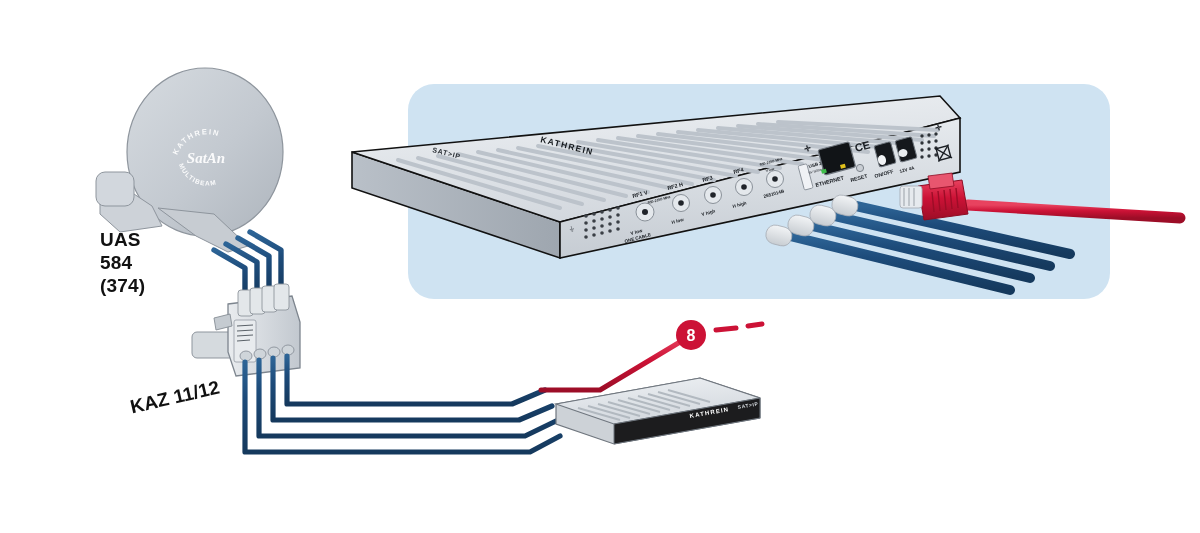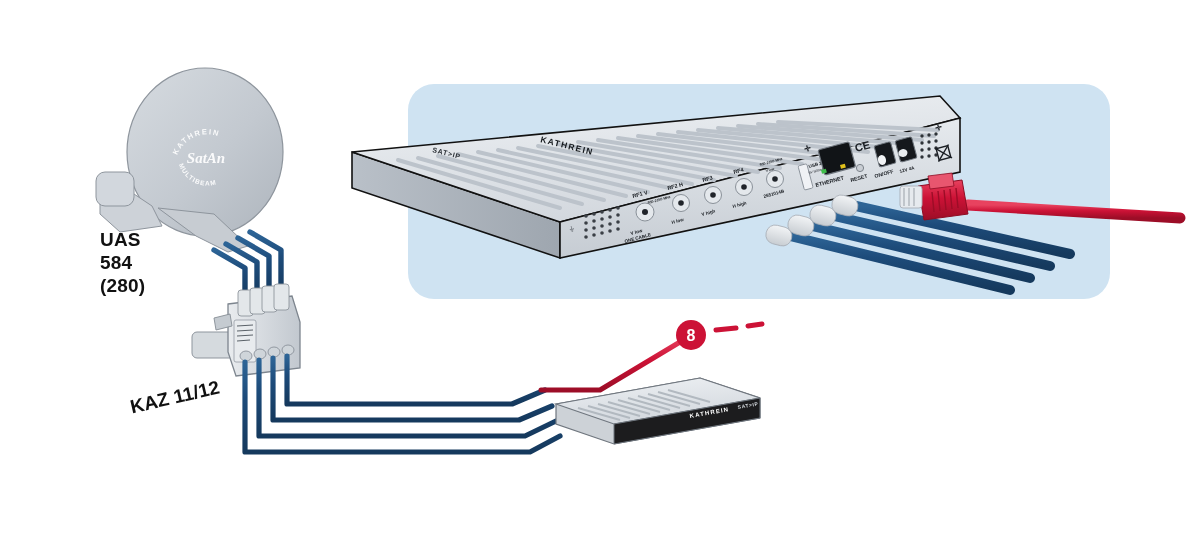--- a/index.html
+++ b/index.html
@@ -352,16 +352,16 @@
       <g stroke="#9aa1a8" stroke-width="1">
         <line x1="904" y1="188" x2="904" y2="206"></line>
         <line x1="909" y1="188" x2="909" y2="206"></line>
         <line x1="914" y1="188" x2="914" y2="206"></line>
       </g>
     </g>
   </svg>
 
   <div class="lbl" id="uas-label">UAS
 584
-(280)</div>
+(374)</div>
   <div class="lbl" id="kaz-label">KAZ 11/12</div>
 
 </div>
 
 </body></html>

